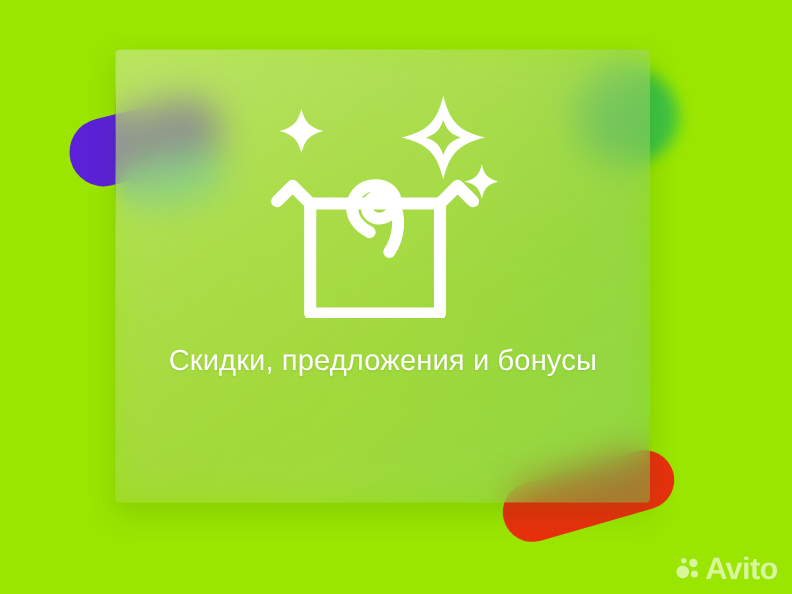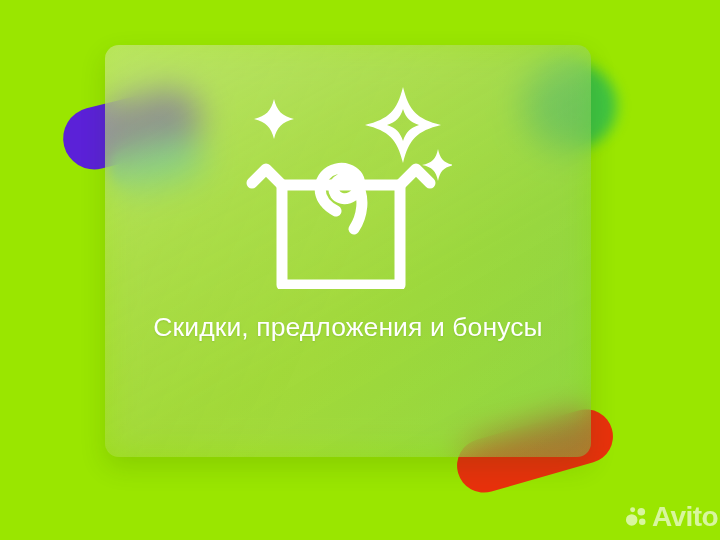--- a/index.html
+++ b/index.html
@@ -75,21 +75,21 @@
     transform: rotate(-16deg);
   }
 
   
   #glass-card {
     position: absolute;
     left: 105px;
     top: 45px;
     width: 486px;
     height: 412px;
-    border-radius: 14px;
+    border-radius: 4px;
     overflow: hidden;
     backdrop-filter: blur(16px) saturate(.72);
     -webkit-backdrop-filter: blur(16px) saturate(.72);
     box-shadow: 0 10px 26px rgba(40, 80, 0, .16);
   }
 
   
   #glass-tint {
     position: absolute;
     inset: 0;
@@ -130,21 +130,21 @@
     line-height: 45px;
     letter-spacing: .1px;
     font-weight: 400;
     text-shadow: 0 1px 2px rgba(60,110,0,.18);
   }
   #headline .line { display: block; }
 
   
   #avito-logo {
     position: absolute;
-    right: 2px;
+    right: 13px;
     bottom: 9px;
     display: flex;
     align-items: center;
     gap: 4px;
     opacity: .62;
   }
   #avito-dots {
     width: 23px;
     height: 23px;
     display: block;

